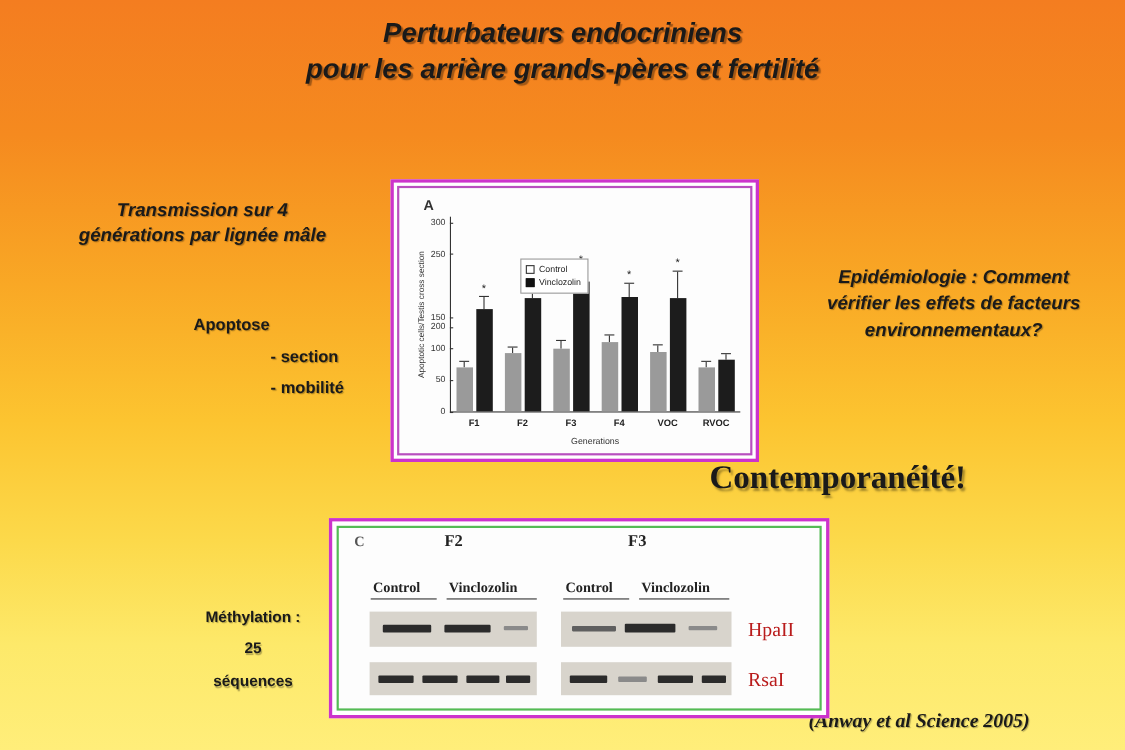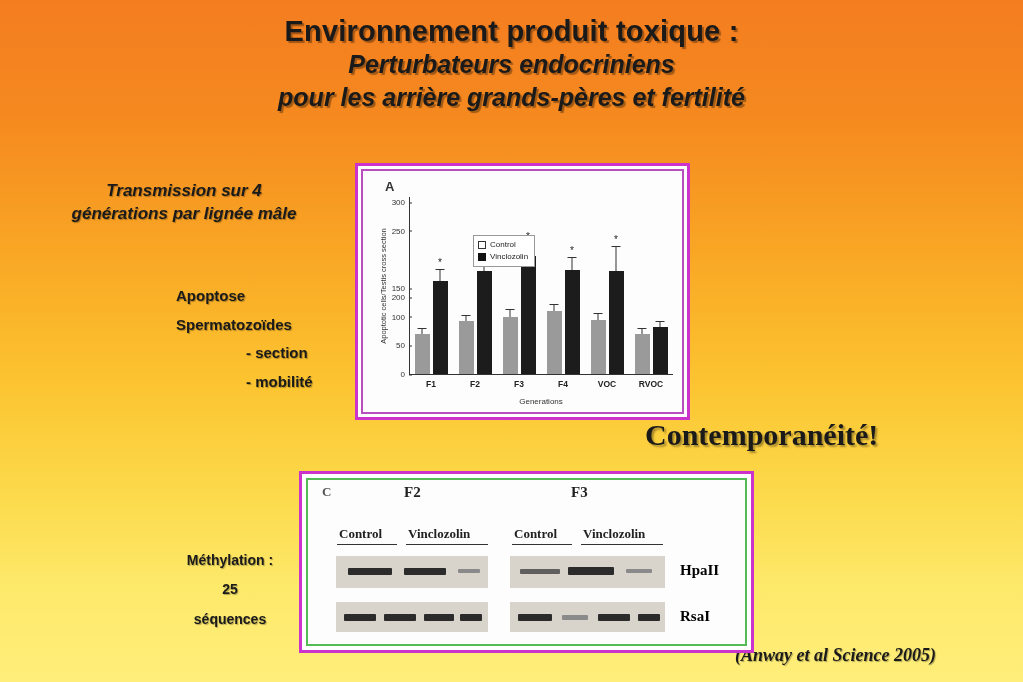--- a/index.html
+++ b/index.html
@@ -336,56 +336,55 @@
     color: #222;
   }
   .cond-underline {
     position: absolute;
     height: 1px;
     background: #333;
   }
   .row-label {
     position: absolute;
     font-family: "Liberation Serif", serif;
-    font-size: 15px;
-    font-weight: bold;
-    color: #000000;
+    font-size: 18px;
+    font-weight: normal;
+    color: #b91c1c;
   }
   .gel-block {
     position: absolute;
     background: #d8d4cc;
   }
   .band {
     position: absolute;
     background: #2b2b2b;
     border-radius: 1px;
   }
   .band.faint { background: #5f5f5f; }
   .band.vfaint { background: #8a8a8a; }
 </style>
 </head>
 <body>
 
 <div id="slide">
 
   <div class="title-block">
-    <div class="title-line1">Environnement produit toxique :</div>
     <div class="title-line2">Perturbateurs endocriniens</div>
     <div class="title-line3">pour les arrière grands-pères et fertilité</div>
   </div>
 
   <div class="left-heading">Transmission sur 4 générations par lignée mâle</div>
 
   <div class="left-list">
     <span class="li-1">Apoptose</span>
-    <span class="li-2">Spermatozoïdes</span>
     <span class="li-3">- section</span>
     <span class="li-4">- mobilité</span>
   </div>
 
+  <div class="right-text">Epidémiologie : Comment vérifier les effets de facteurs environnementaux?</div>
   <div class="contemporaneite">Contemporanéité!</div>
 
   <div class="methyl-text">
     <div>Méthylation :</div>
     <div>25</div>
     <div>séquences</div>
   </div>
 
   <div class="citation">(Anway et al Science 2005)</div>
 

